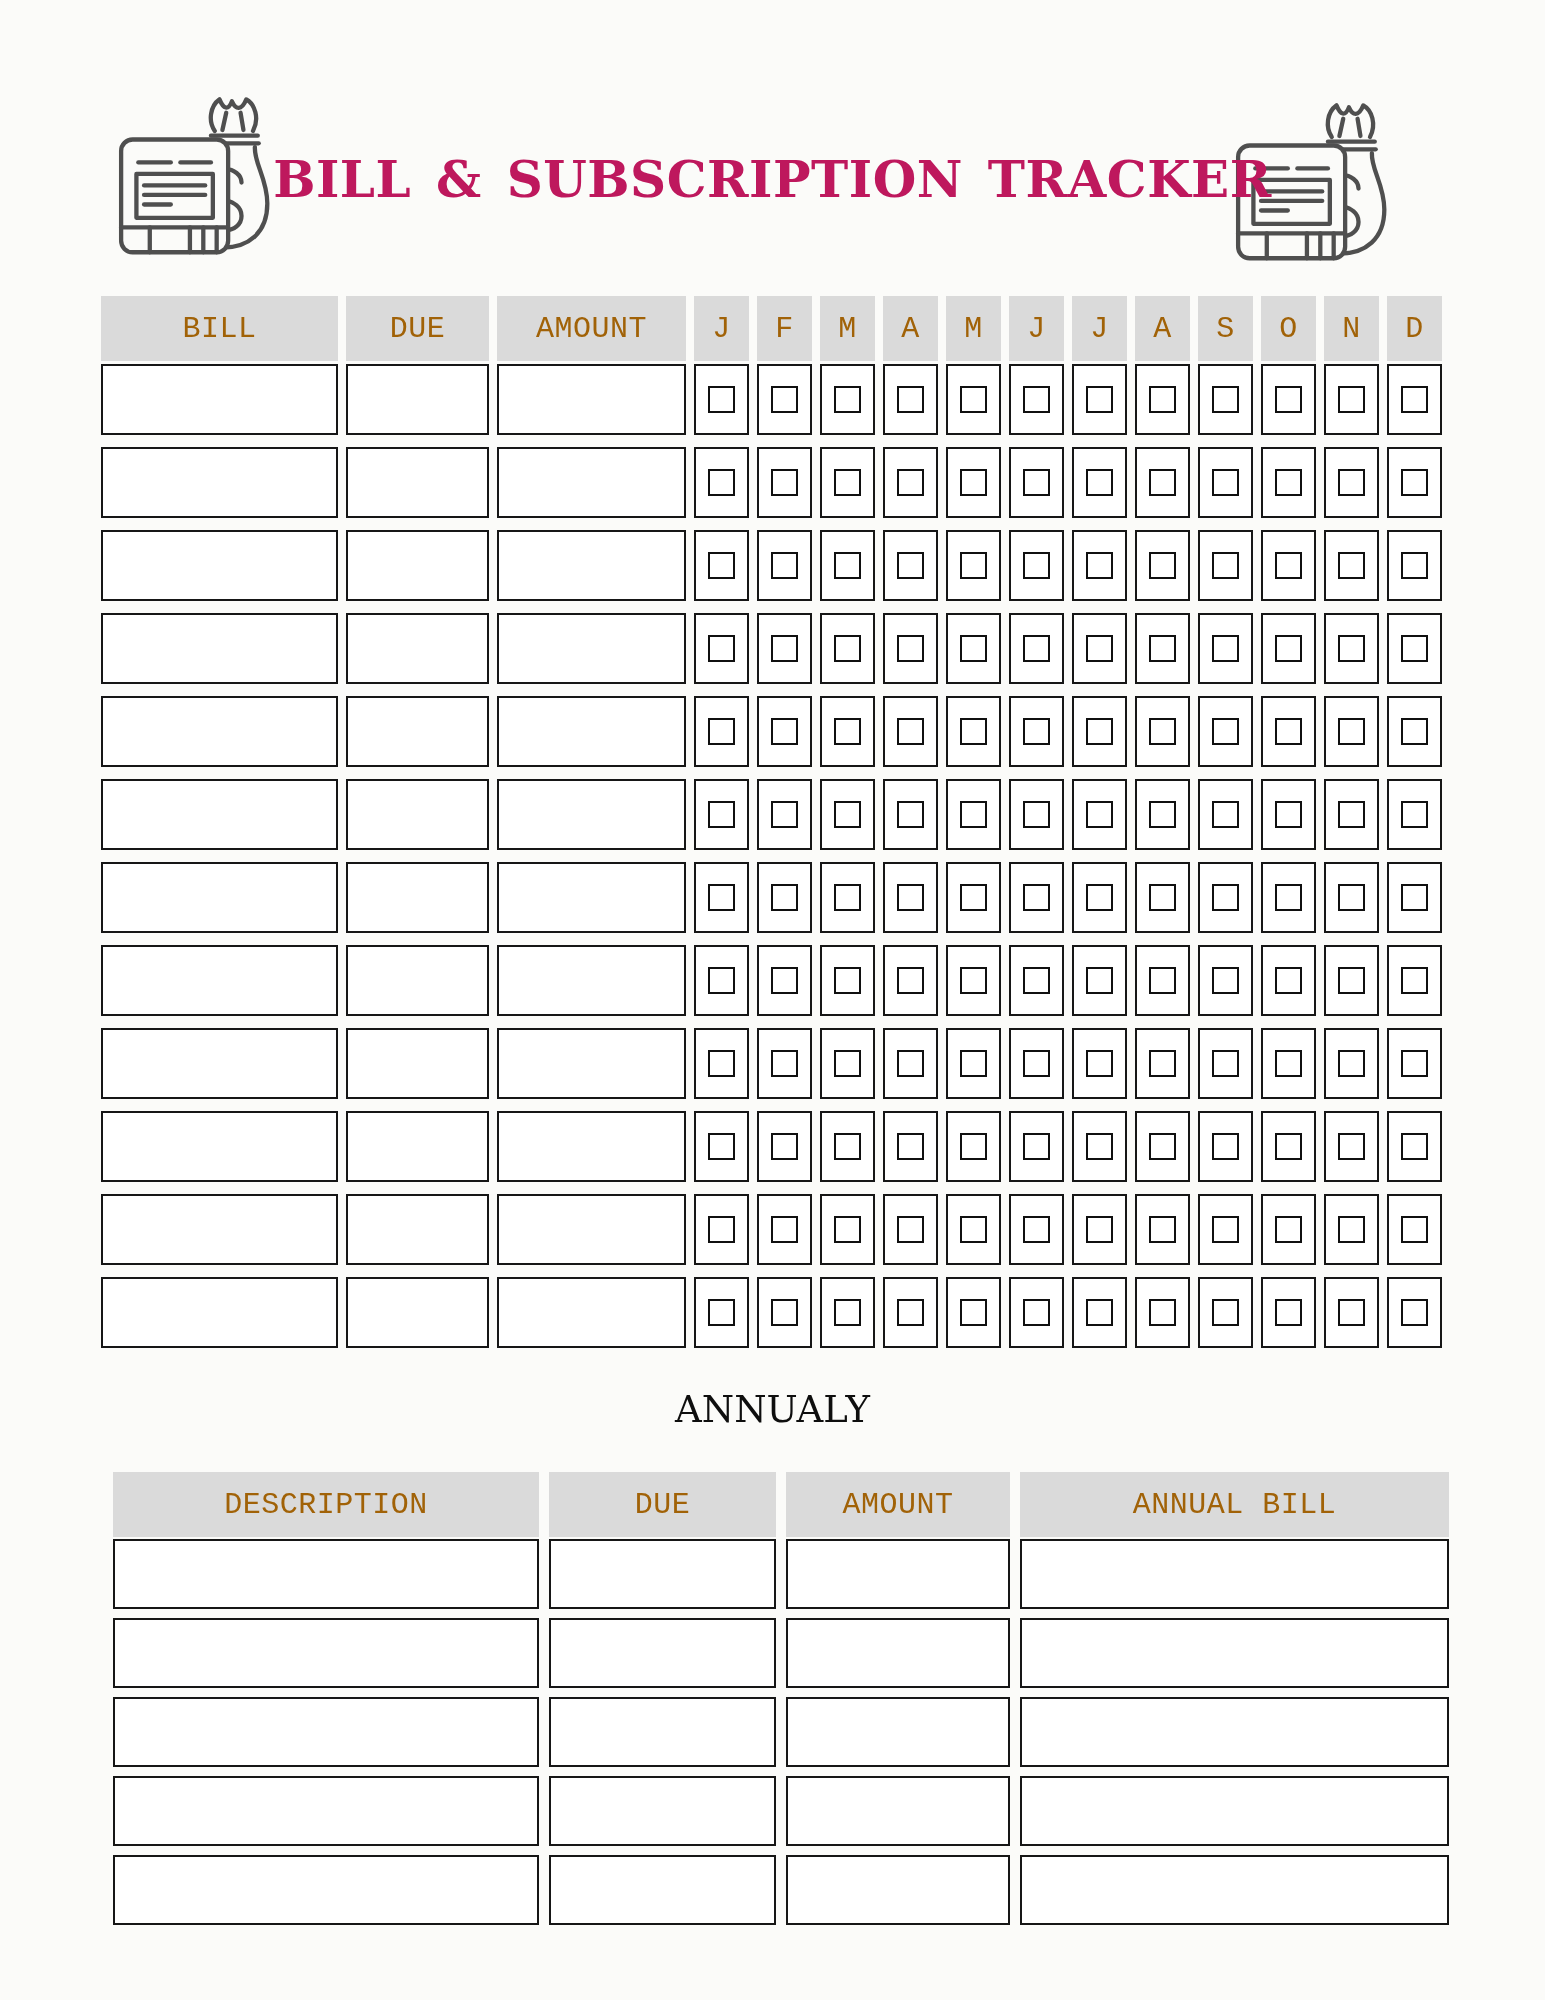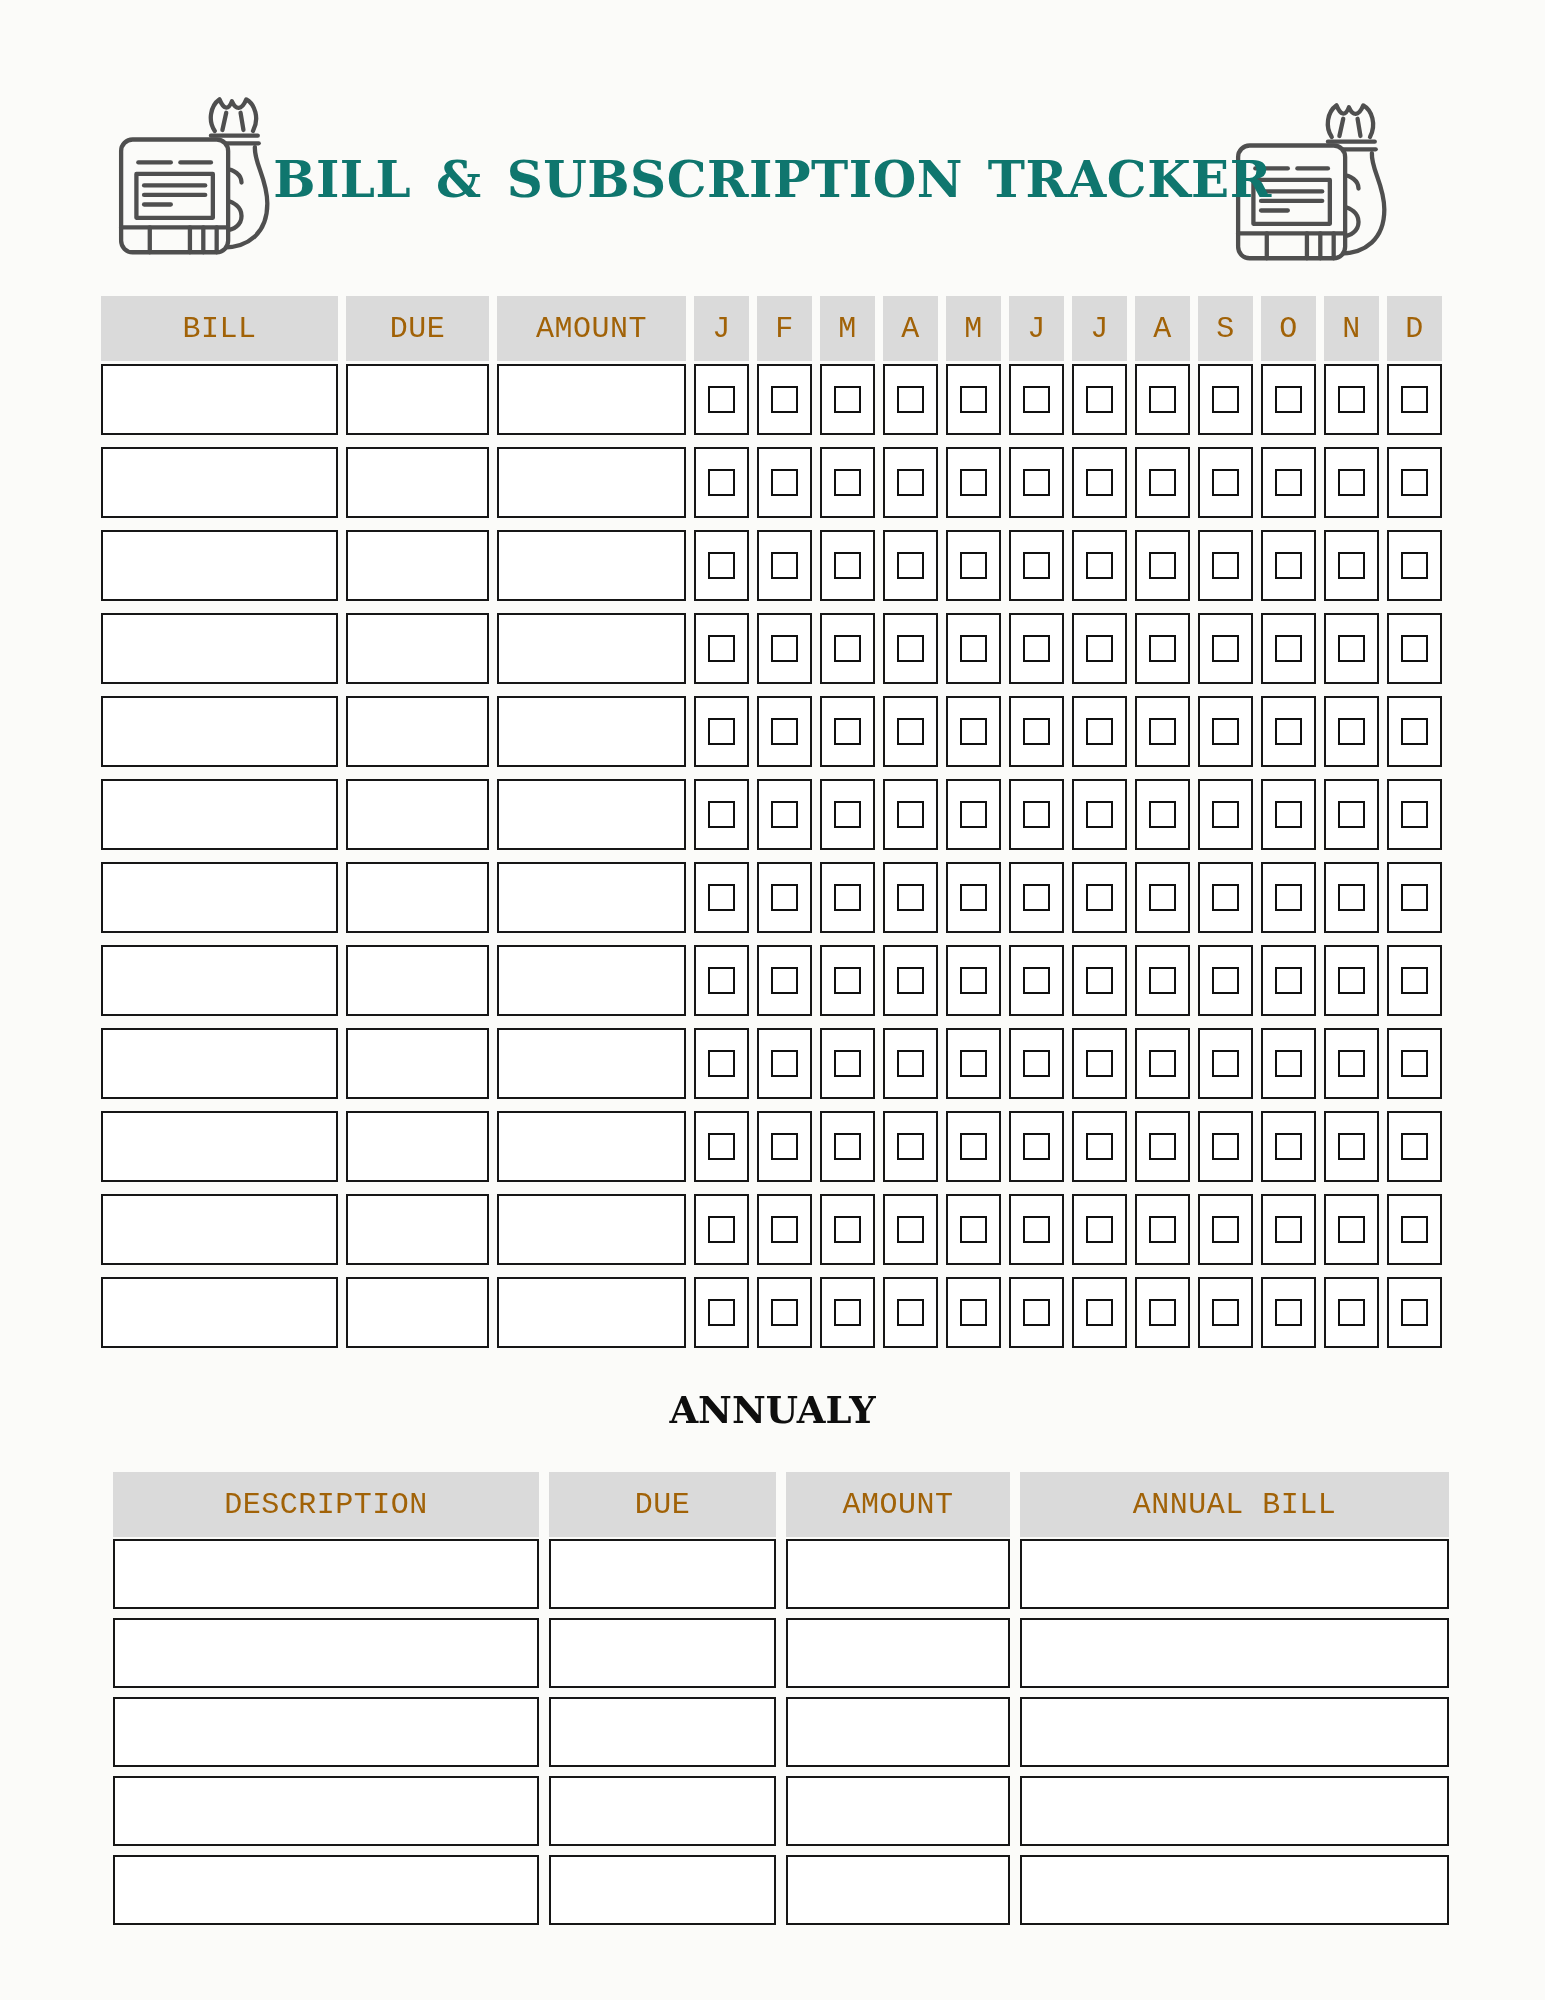--- a/index.html
+++ b/index.html
@@ -18,21 +18,21 @@
     position: absolute;
     top: 152px; left: 0;
     width: 100%;
     text-align: center;
     font-family: "DejaVu Serif", serif;
     font-weight: bold;
     font-size: 50px;
     line-height: 56px;
     letter-spacing: 0.5px;
     word-spacing: 7px;
-    color: #0f766e;
+    color: #be185d;
     white-space: nowrap;
   }
   .brand-icon { position: absolute; }
   .brand-icon.left  { left: 115px;  top: 86px; }
   .brand-icon.right { left: 1232px; top: 92px; }
 
   
   .tracker-head, .tracker-body {
     position: absolute;
     left: 101px;
@@ -75,21 +75,21 @@
     box-sizing: border-box;
   }
 
   
   .annual-title {
     position: absolute;
     top: 1388px; left: 0;
     width: 100%;
     text-align: center;
     font-family: "DejaVu Serif", serif;
-    font-weight: bold;
+    font-weight: normal;
     font-size: 37px;
     color: #0e0e0e;
   }
   .annual-head, .annual-body {
     position: absolute;
     left: 113px;
     display: grid;
     grid-template-columns: 426px 227px 224px 429px;
     column-gap: 10px;
     margin-top: 24px;

